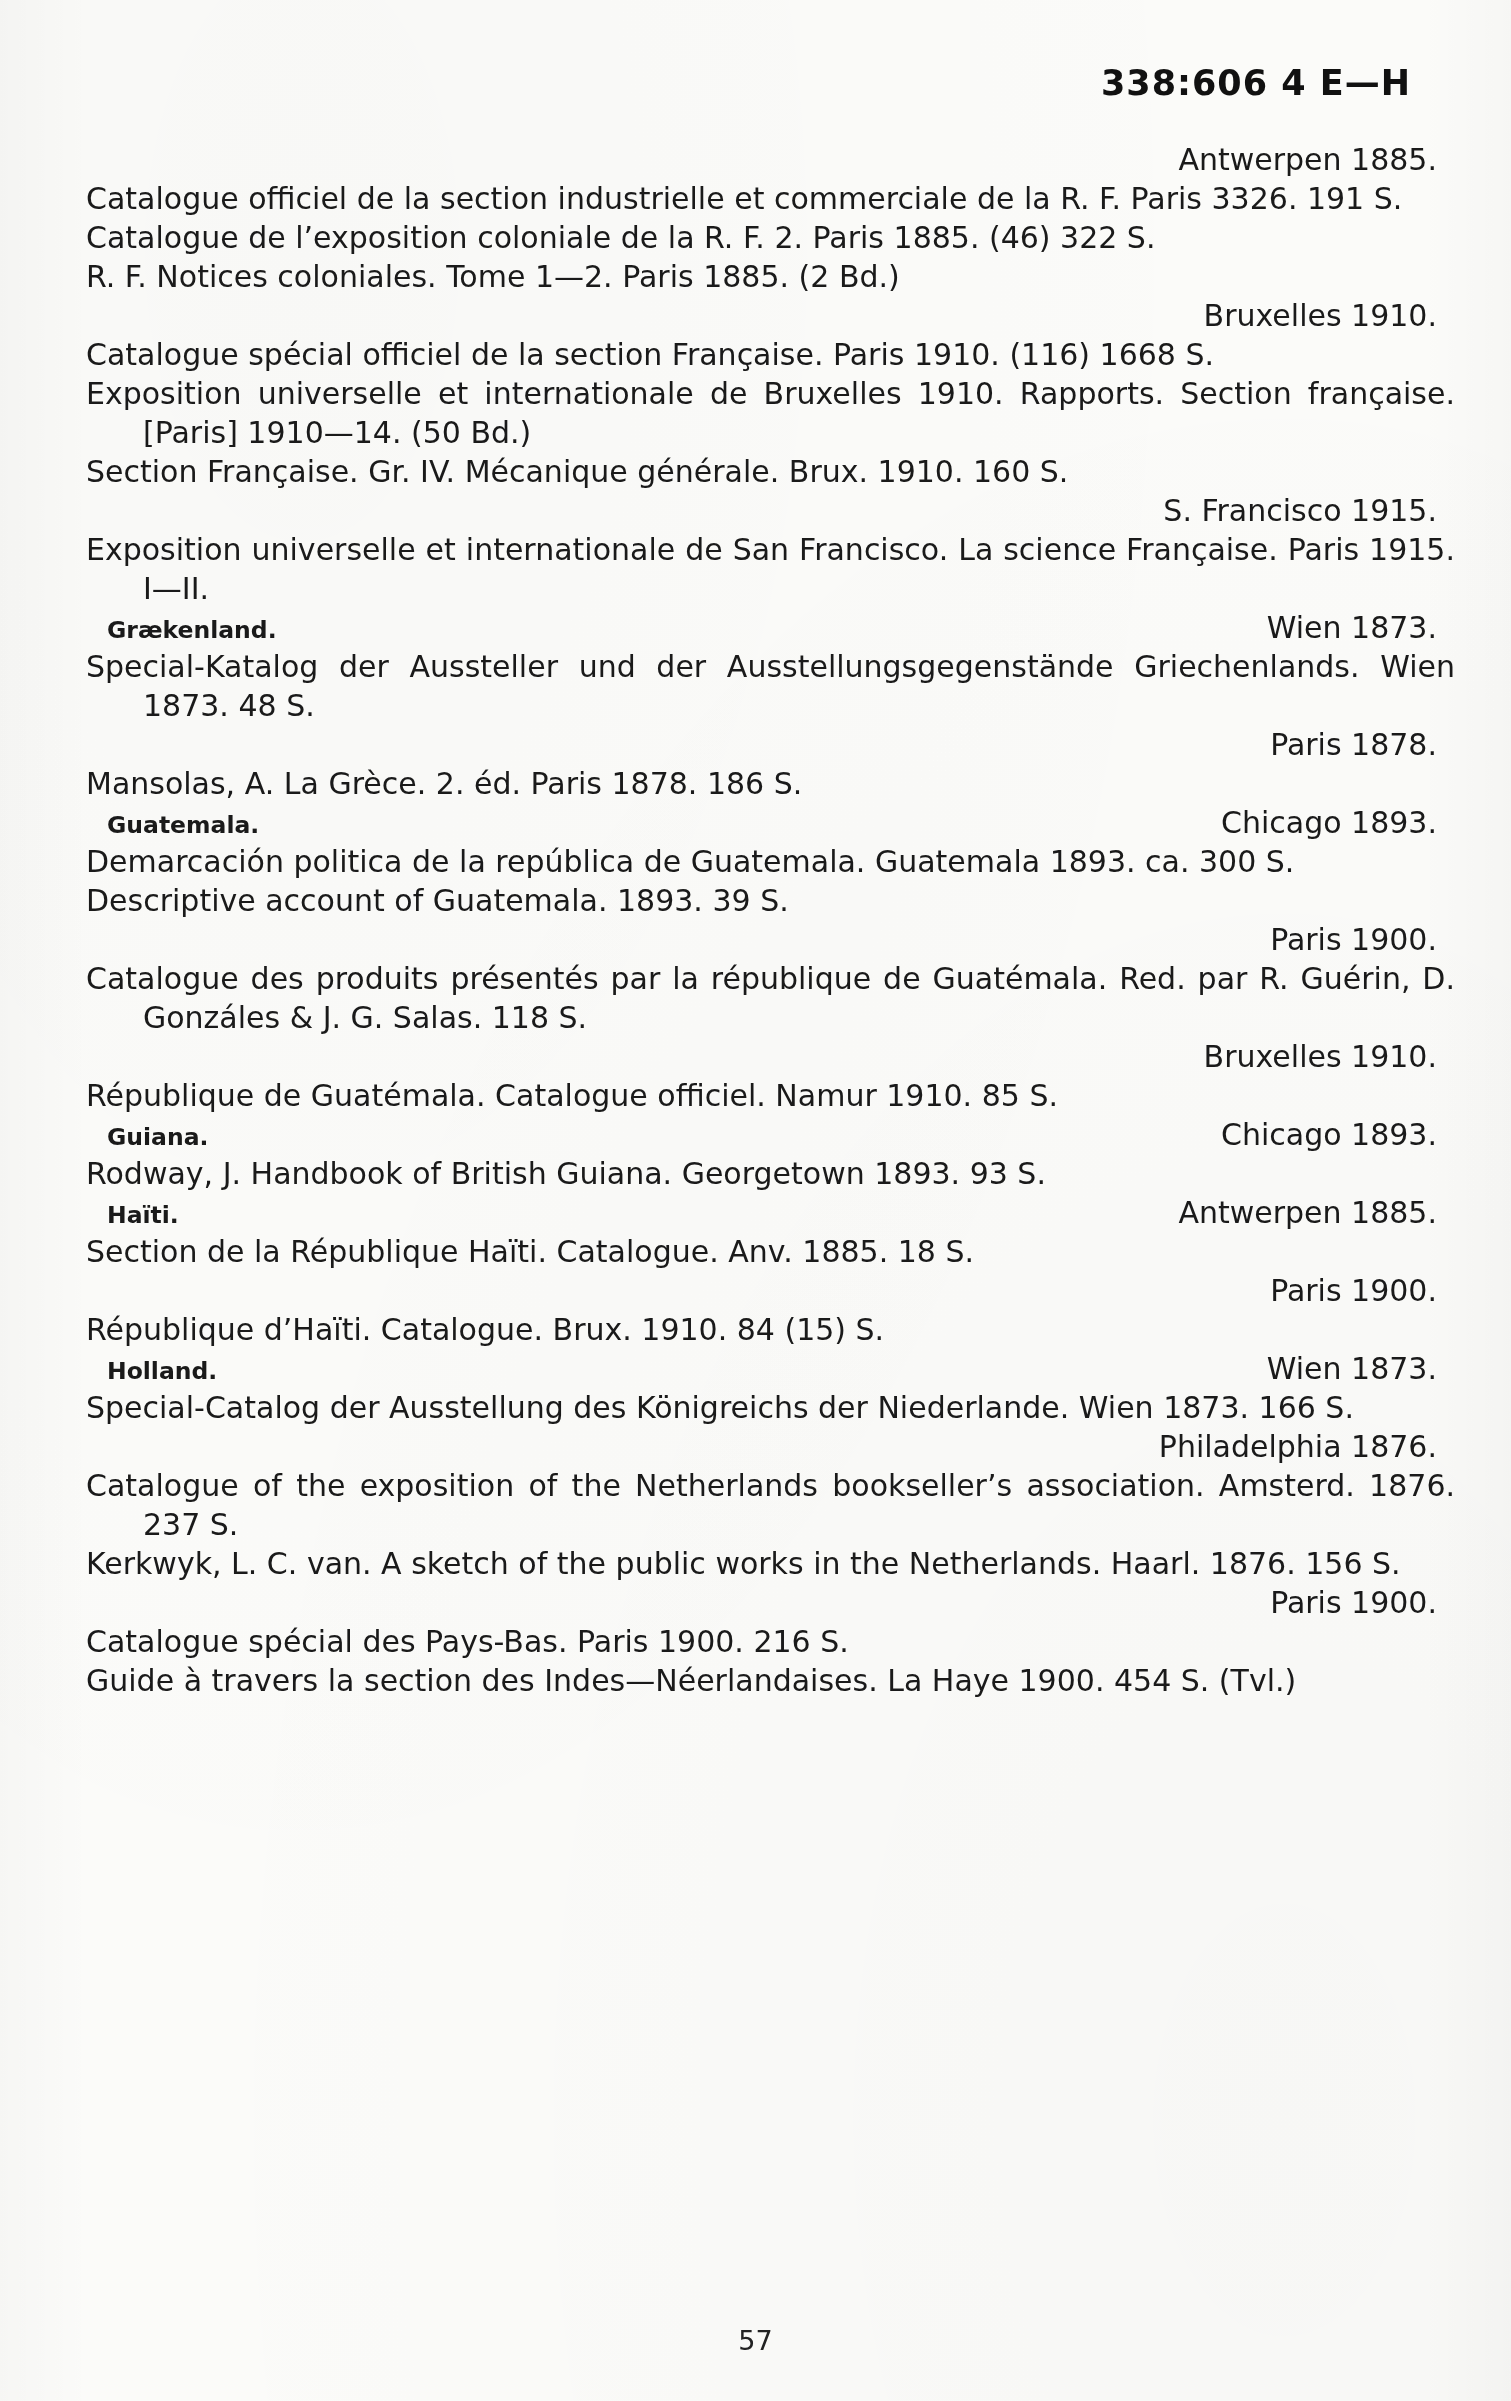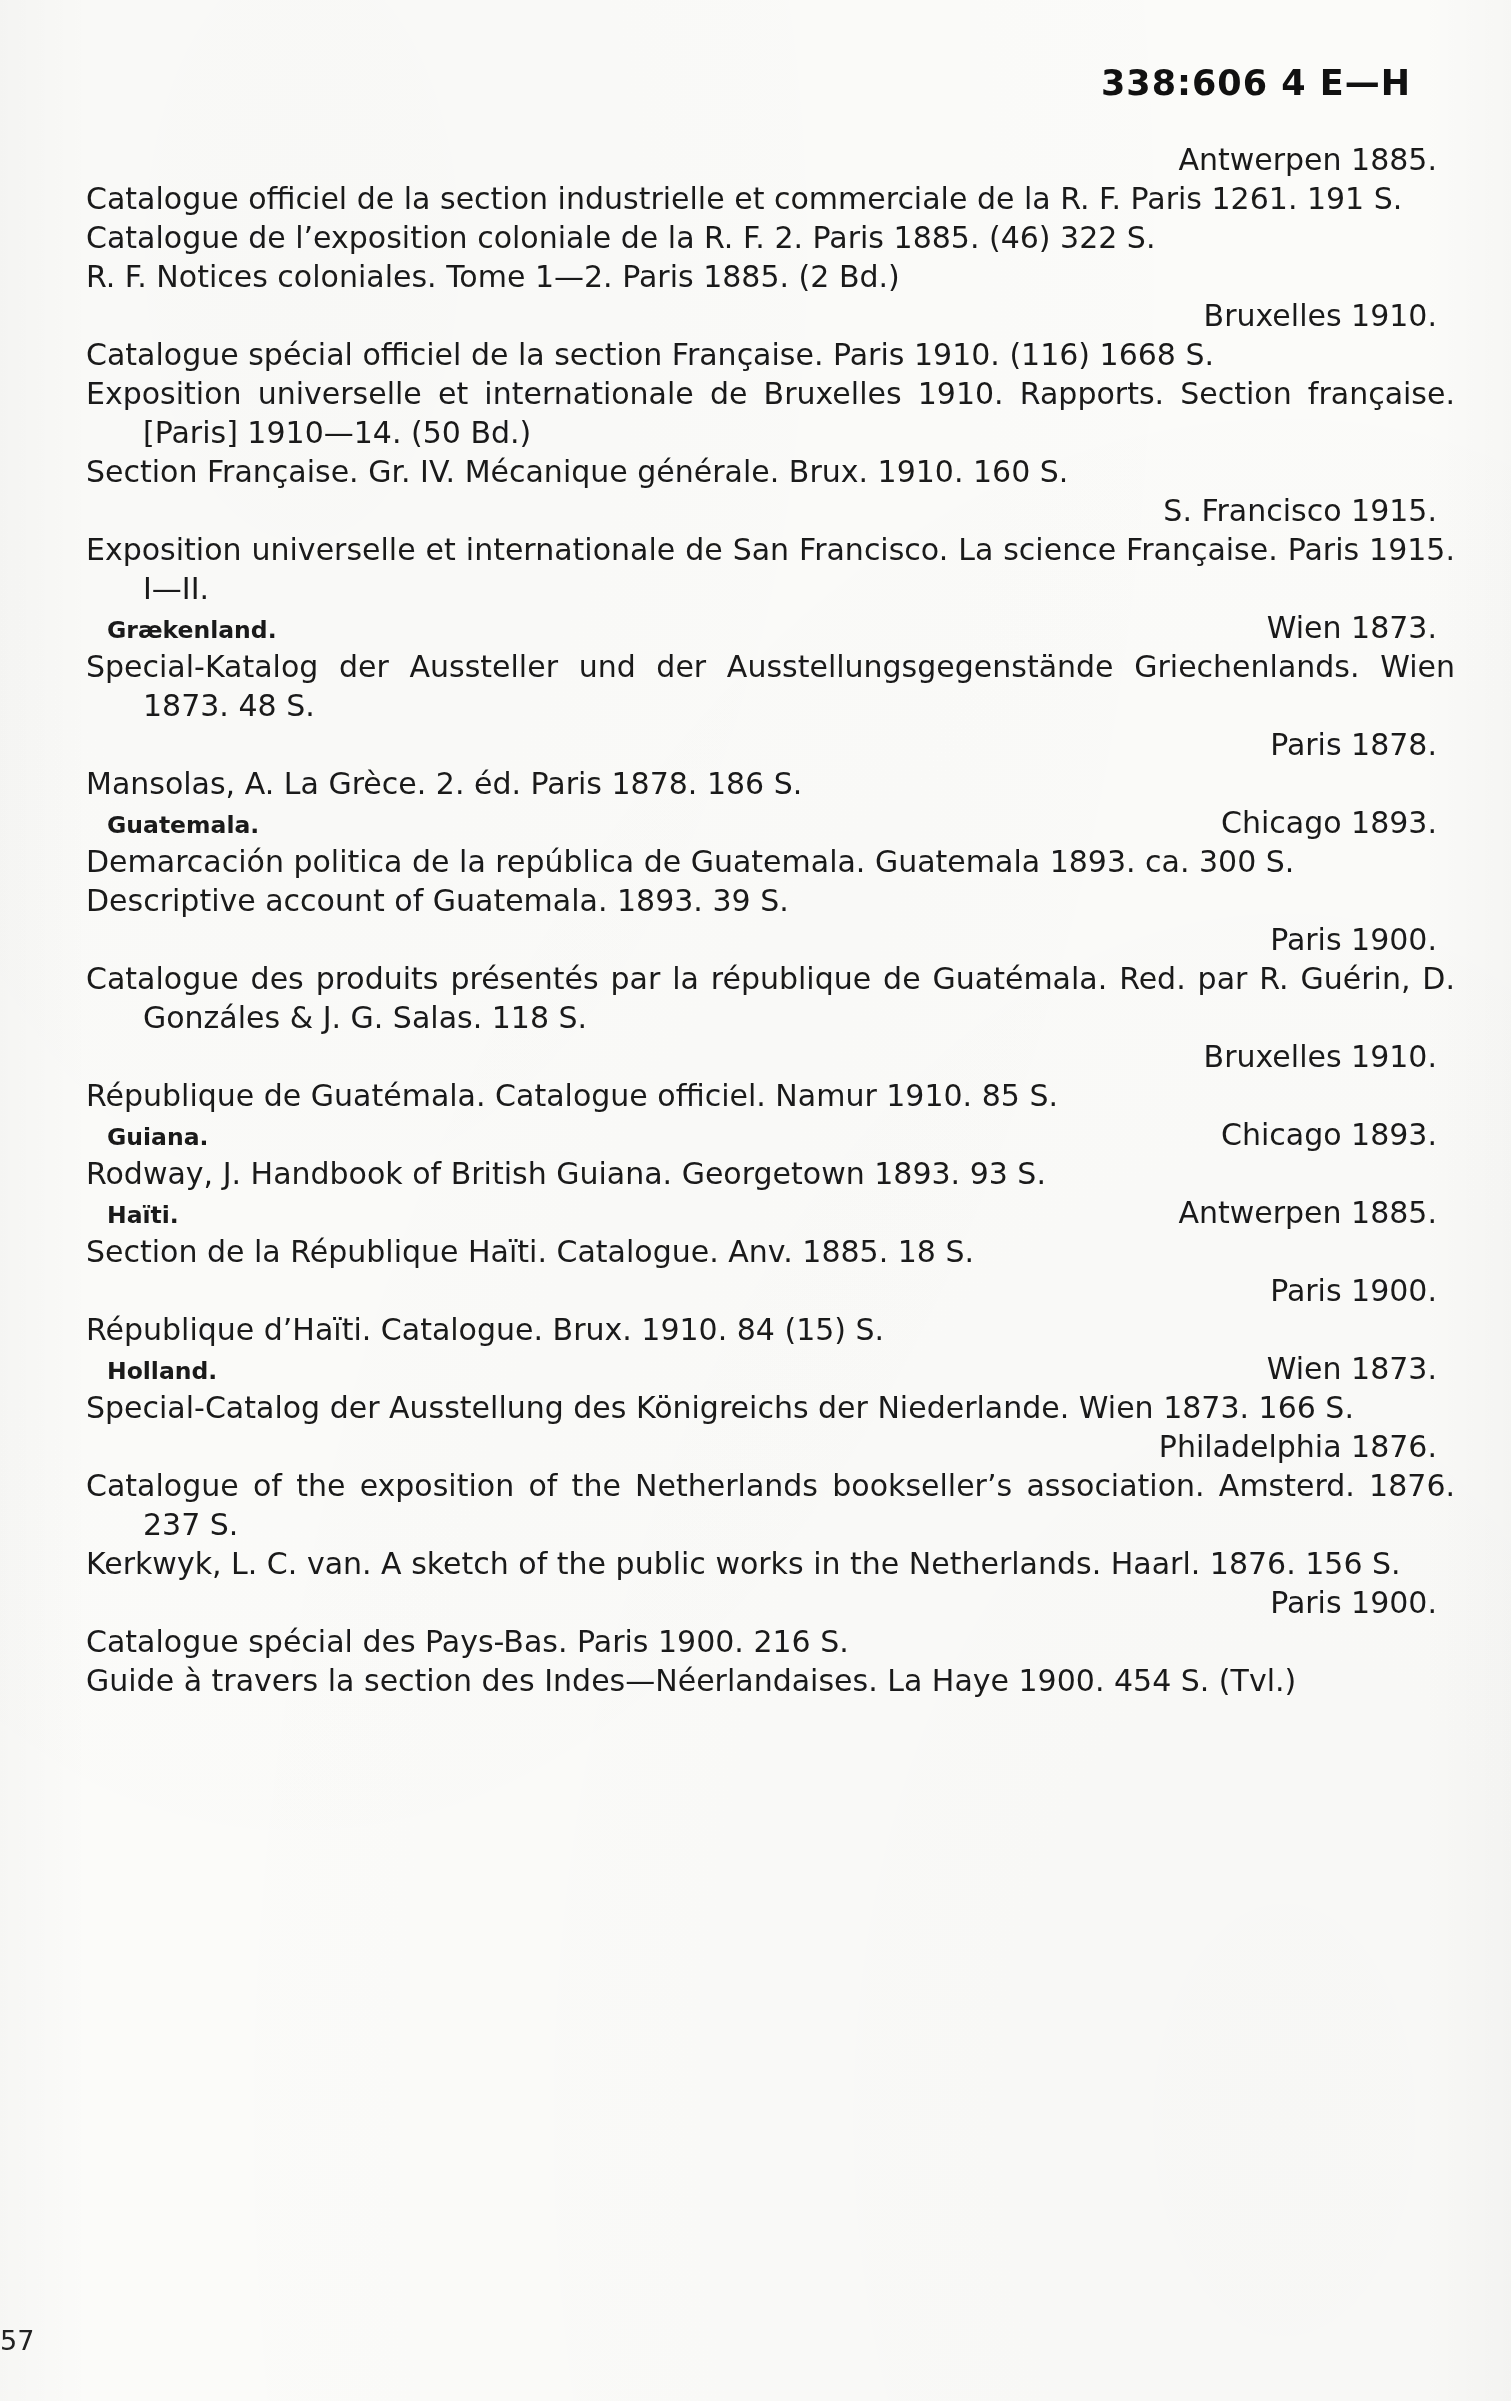--- a/index.html
+++ b/index.html
@@ -84,36 +84,37 @@
     padding-left: 21px;
   }
   .country-row .place-line {
     flex: 0 0 auto;
   }
   .page-number {
     position: absolute;
     left: 0;
     right: 0;
     top: 2325px;
+    text-align: center;
     font-size: 27px;
     color: #222;
   }
 </style>
 </head>
 <body>
 
 <div class="page">
   <div class="content">
 
     <div class="header-line">338:606 4 E—H</div>
 
     <div class="body-block">
 
       <div class="place-line">Antwerpen 1885.</div>
-      <div class="entry justify">Catalogue officiel de la section industrielle et commerciale de la R. F. Paris 1261. 191 S.</div>
+      <div class="entry justify">Catalogue officiel de la section industrielle et commerciale de la R. F. Paris 3326. 191 S.</div>
       <div class="entry justify">Catalogue de l’exposition coloniale de la R. F. 2. Paris 1885. (46) 322 S.</div>
       <div class="entry justify">R. F. Notices coloniales. Tome 1—2. Paris 1885. (2 Bd.)</div>
 
       <div class="place-line">Bruxelles 1910.</div>
       <div class="entry justify">Catalogue spécial officiel de la section Française. Paris 1910. (116) 1668 S.</div>
       <div class="entry justify">Exposition universelle et internationale de Bruxelles 1910. Rapports. Section française. [Paris] 1910—14. (50 Bd.)</div>
       <div class="entry justify">Section Française. Gr. IV. Mécanique générale. Brux. 1910. 160 S.</div>
 
       <div class="place-line">S. Francisco 1915.</div>
       <div class="entry justify">Exposition universelle et internationale de San Francisco. La science Française. Paris 1915. I—II.</div>

